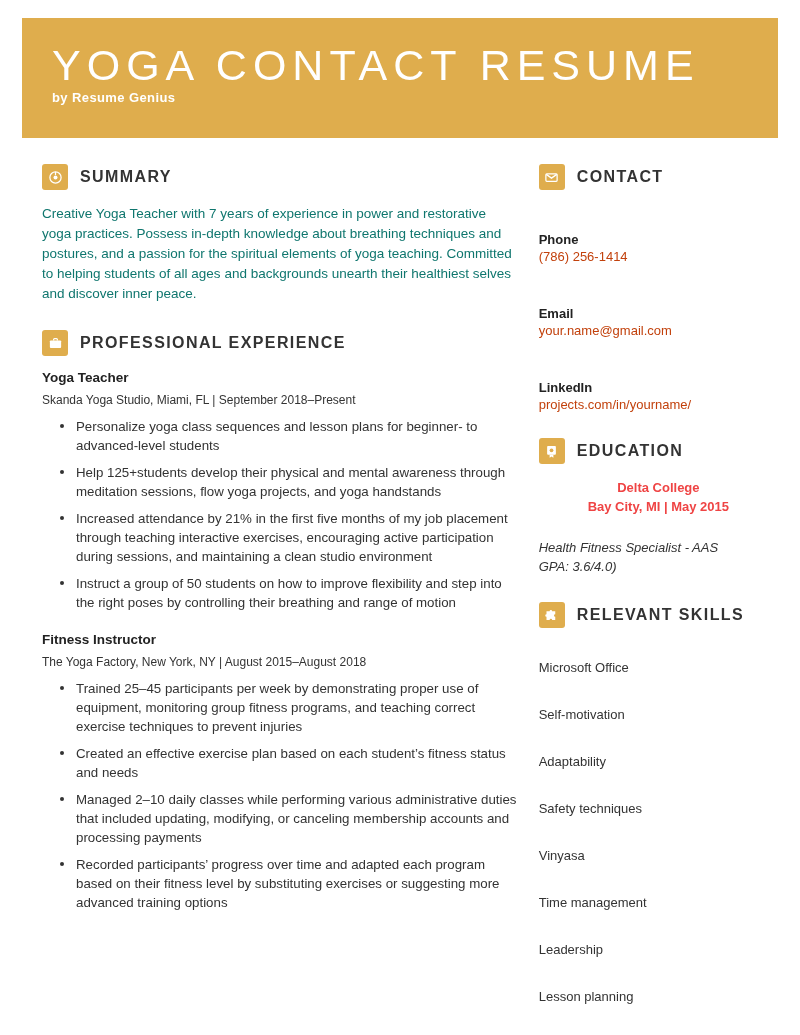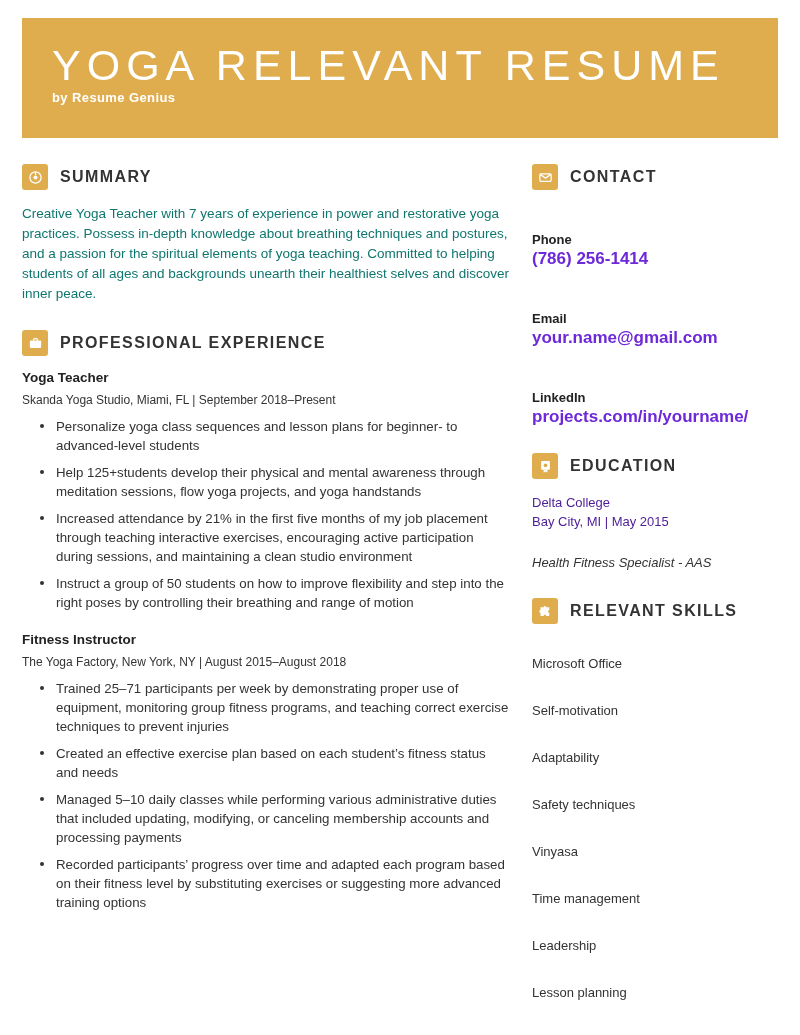--- a/index.html
+++ b/index.html
@@ -52,20 +52,21 @@
   
   .body-wrap {
     display: flex;
     margin: 26px 22px 0 22px;
     align-items: flex-start;
   }
   .col-left {
     width: 510px;
     padding-right: 22px;
     box-sizing: border-box;
+    margin-left: 20px;
   }
   .col-right {
     width: 246px;
     box-sizing: border-box;
   }
 
   
   .section-head {
     display: flex;
     align-items: center;
@@ -138,30 +139,30 @@
   
   .right-block { margin-bottom: 26px; }
   .field-label {
     font-size: 13px;
     font-weight: bold;
     color: #222222;
     margin-bottom: 2px;
     margin-top: 42px;
   }
   .field-value {
-    font-size: 17px;
-    color: #6d28d9;
+    font-size: 13px;
+    color: #c2410c;
     margin-bottom: 10px;
-    font-weight: bold;
   }
   .edu-line-bold {
     font-size: 13px;
-    font-weight: normal;
-    color: #4c1d95;
+    font-weight: bold;
+    color: #ef4444;
     line-height: 19px;
+    text-align: center;
   }
   .edu-line-italic {
     font-size: 13px;
     font-style: italic;
     color: #333333;
     line-height: 19px;
     margin-top: 22px;
   }
   .skill-item {
     font-size: 13px;
@@ -170,21 +171,21 @@
     margin-top: 32px;
   }
   .skills-list .skill-item:last-child { margin-bottom: 0; }
 </style>
 </head>
 <body>
 
 <div class="page">
 
   <div class="header">
-    <div class="header-title">YOGA RELEVANT RESUME</div>
+    <div class="header-title">YOGA CONTACT RESUME</div>
     <div class="header-sub">by Resume Genius</div>
   </div>
 
   <div class="body-wrap">
 
     <div class="col-left">
 
       <div class="section-head">
         <span class="sec-icon">
           <svg width="15" height="15" viewBox="0 0 24 24">
@@ -216,23 +217,23 @@
         <li>Help 125+students develop their physical and mental awareness through meditation sessions, flow yoga projects, and yoga handstands</li>
         <li>Increased attendance by 21% in the first five months of my job placement through teaching interactive exercises, encouraging active participation during sessions, and maintaining a clean studio environment</li>
         <li>Instruct a group of 50 students on how to improve flexibility and step into the right poses by controlling their breathing and range of motion</li>
       </ul>
 
       <div class="job">
         <div class="job-title">Fitness Instructor</div>
         <div class="job-meta">The Yoga Factory, New York, NY | August 2015–August 2018</div>
       </div>
       <ul class="bullets">
-        <li>Trained 25–71 participants per week by demonstrating proper use of equipment, monitoring group fitness programs, and teaching correct exercise techniques to prevent injuries</li>
+        <li>Trained 25–45 participants per week by demonstrating proper use of equipment, monitoring group fitness programs, and teaching correct exercise techniques to prevent injuries</li>
         <li>Created an effective exercise plan based on each student’s fitness status and needs</li>
-        <li>Managed 5–10 daily classes while performing various administrative duties that included updating, modifying, or canceling membership accounts and processing payments</li>
+        <li>Managed 2–10 daily classes while performing various administrative duties that included updating, modifying, or canceling membership accounts and processing payments</li>
         <li>Recorded participants’ progress over time and adapted each program based on their fitness level by substituting exercises or suggesting more advanced training options</li>
       </ul>
 
     </div>
 
     <div class="col-right">
 
       <div class="right-block">
         <div class="section-head">
           <span class="sec-icon">
@@ -258,20 +259,21 @@
               <rect x="5" y="3" width="14" height="14" rx="1.5" fill="#ffffff"></rect>
               <path d="M9 17 L9 22 L12 20 L15 22 L15 17" fill="#ffffff"></path>
               <circle cx="12" cy="10" r="3" fill="#dfad4d"></circle>
             </svg>
           </span>
           <span class="sec-title">EDUCATION</span>
         </div>
         <div class="edu-line-bold">Delta College</div>
         <div class="edu-line-bold">Bay City, MI | May 2015</div>
         <div class="edu-line-italic">Health Fitness Specialist - AAS</div>
+        <div class="edu-line-italic" style="margin-top:0;">GPA: 3.6/4.0)</div>
       </div>
 
       <div class="right-block">
         <div class="section-head">
           <span class="sec-icon">
             <svg width="15" height="15" viewBox="0 0 24 24">
               <path d="M4 5 h5 a2 2 0 1 1 4 0 h5 v5 a2 2 0 1 0 0 4 v5 h-5 a2 2 0 1 0 -4 0 h-5 v-5 a2 2 0 1 1 0 -4 z" fill="#ffffff"></path>
             </svg>
           </span>
           <span class="sec-title">RELEVANT SKILLS</span>

